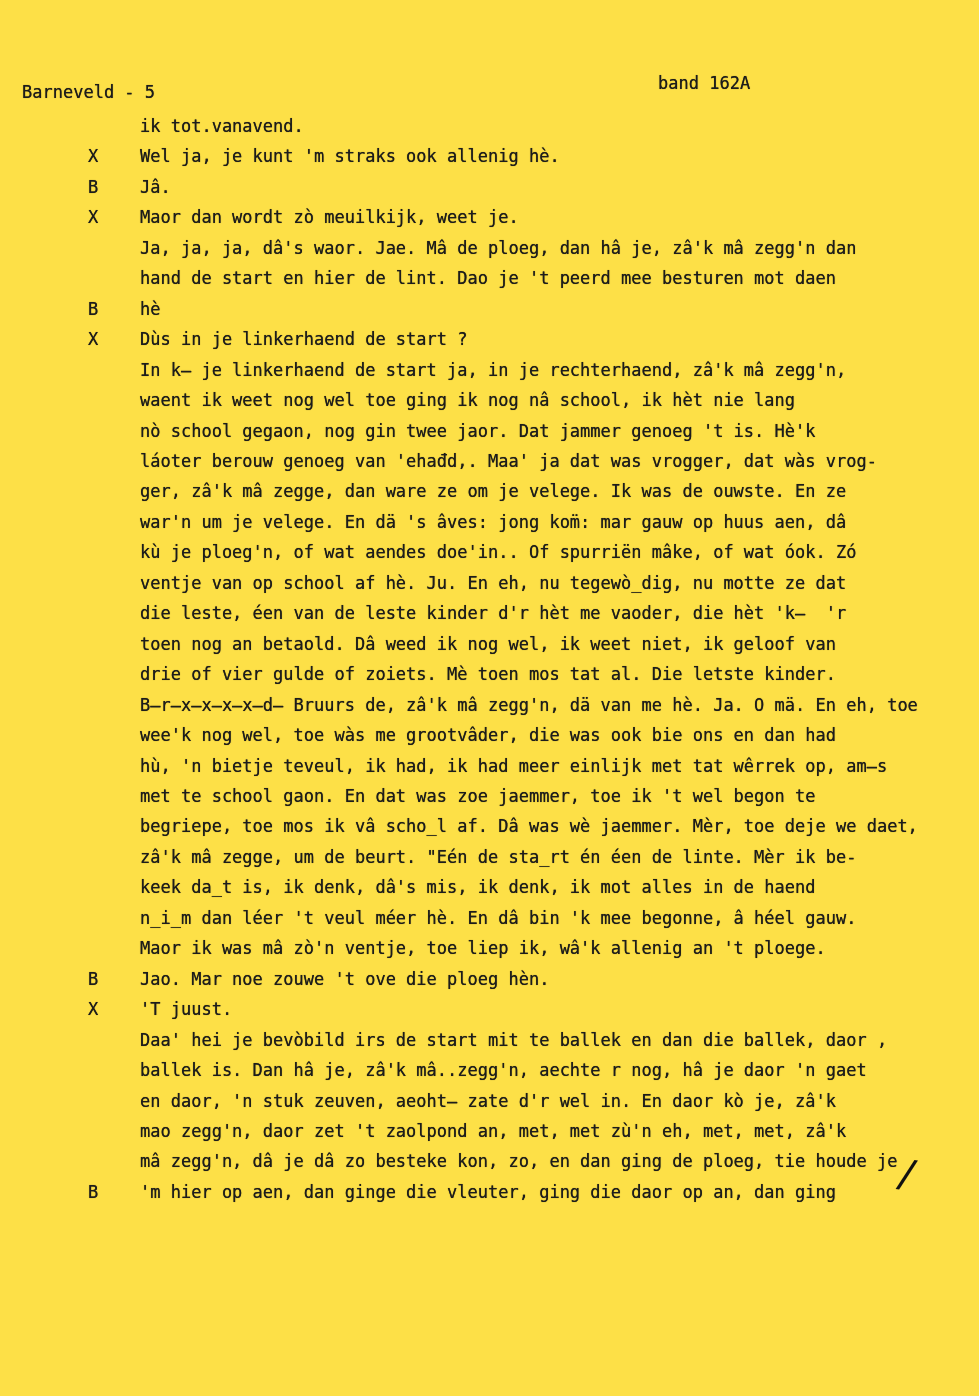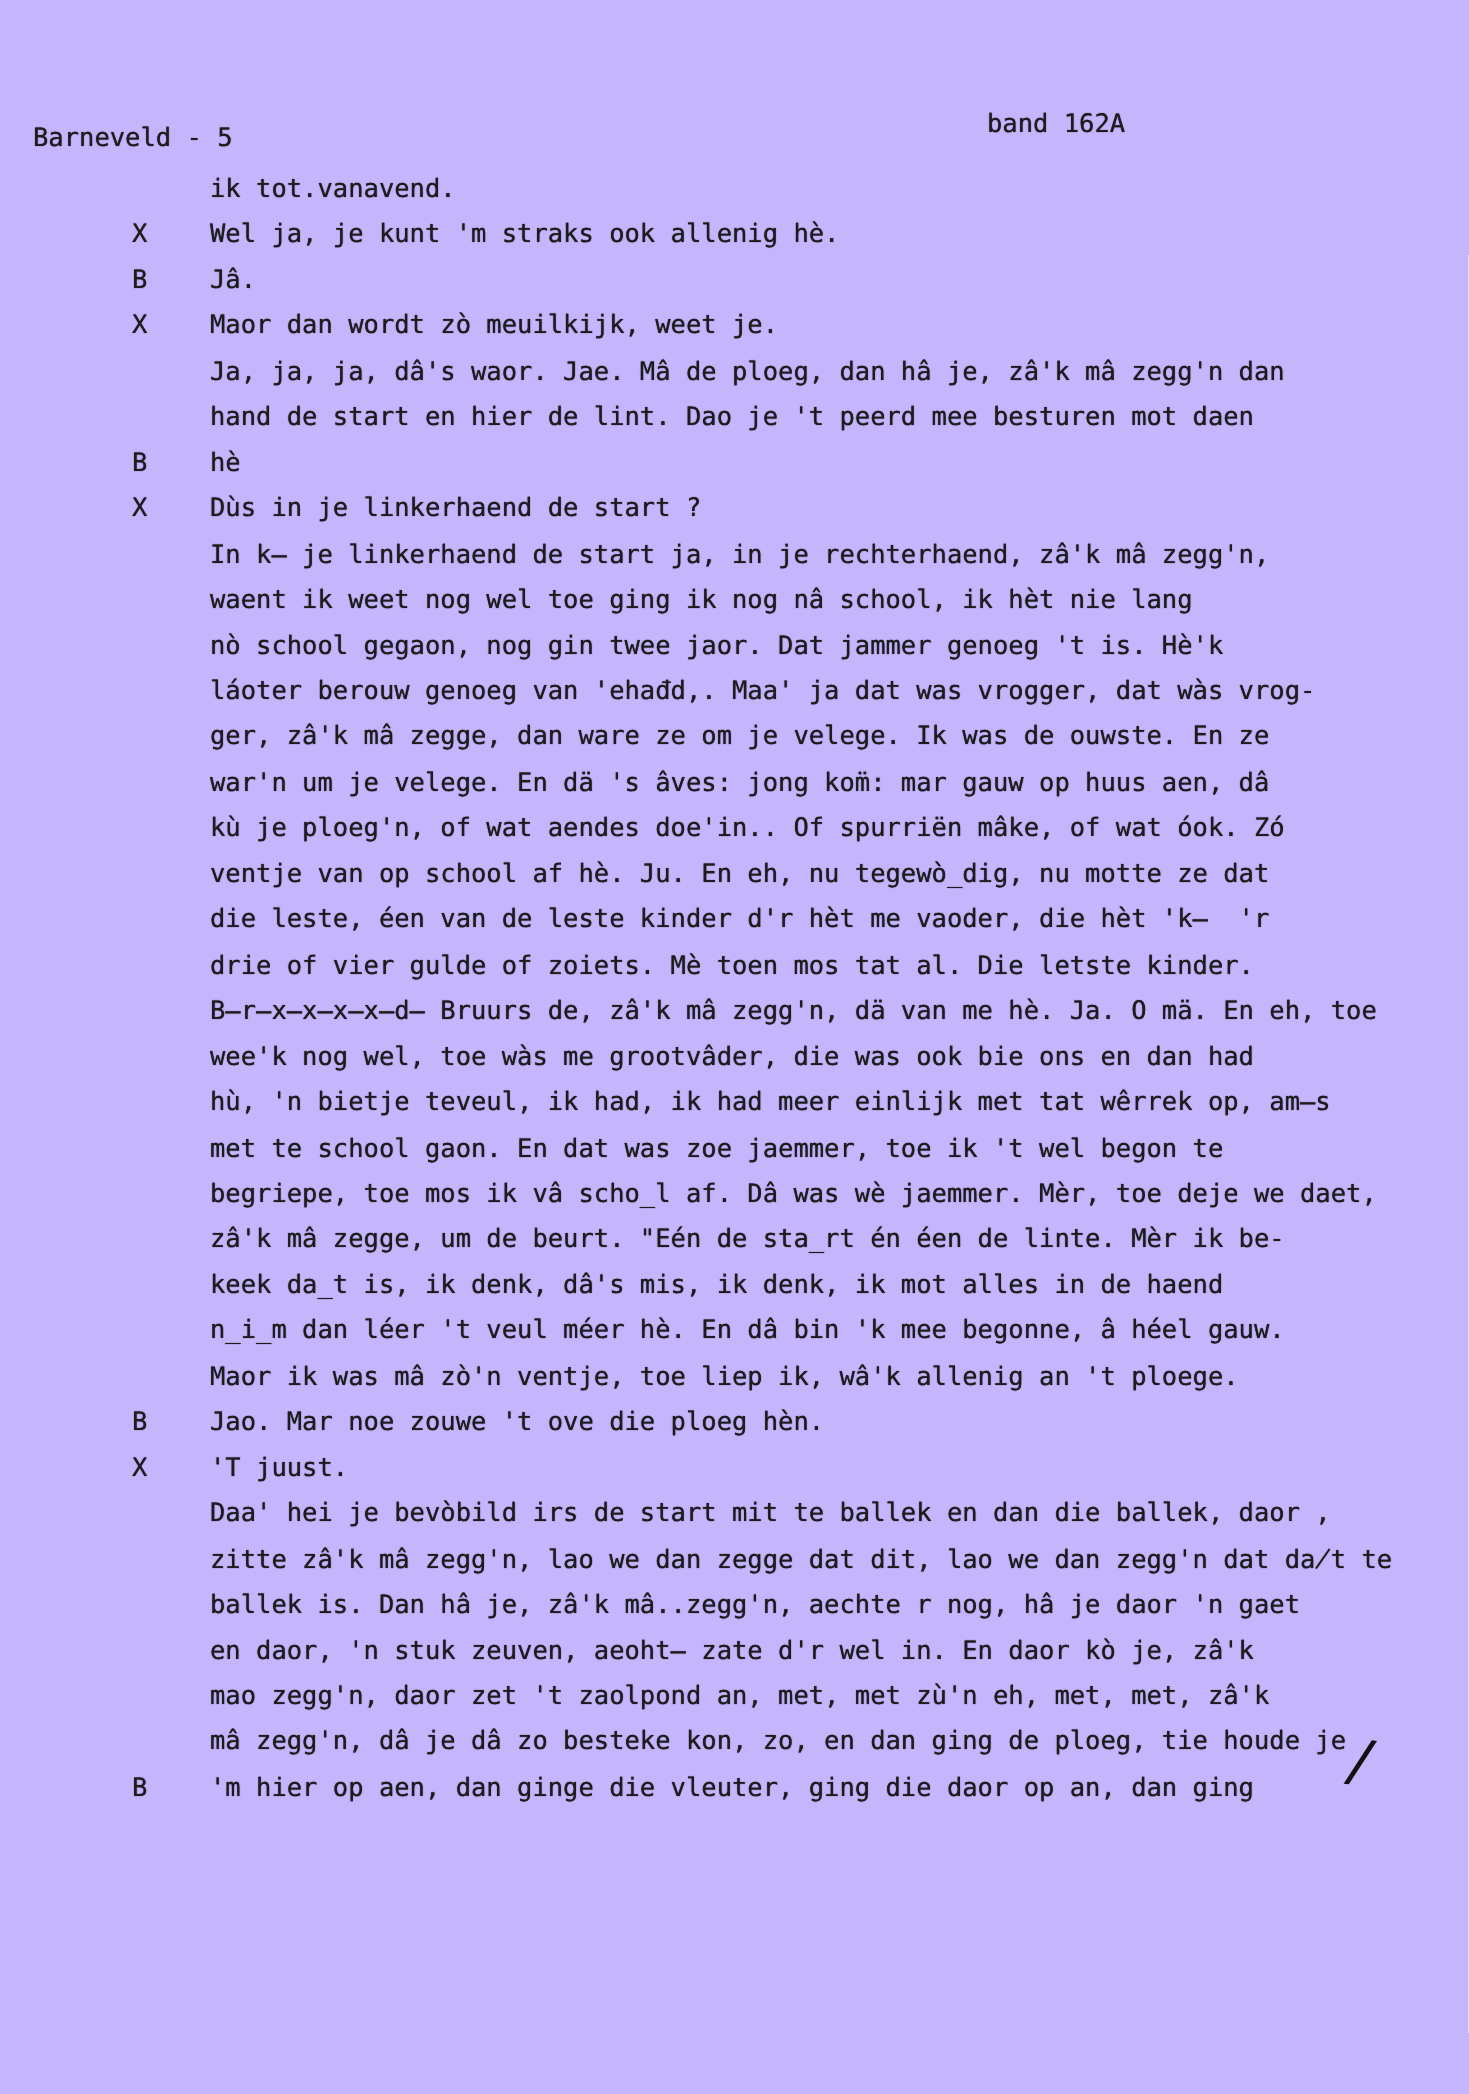--- a/index.html
+++ b/index.html
@@ -7,21 +7,21 @@
     padding: 0;
     width: 979px;
     height: 1396px;
     background: #fdfdfb;
     overflow: hidden;
   }
   .page {
     position: relative;
     width: 979px;
     height: 1396px;
-    background: #c4b5fd;
+    background: #fde047;
     color: #1c1c1c;
     font-family: "DejaVu Sans Mono", "Liberation Mono", monospace;
     font-size: 17px;
     text-shadow: 0 0 0.7px rgba(10,10,10,0.85);
   }
   .header-left {
     position: absolute;
     left: 22px;
     top: 82px;
     white-space: pre;
@@ -111,20 +111,21 @@
         <div class="lines">
           <div class="line">In k̶ je linkerhaend de start ja, in je rechterhaend, zâ'k mâ zegg'n,</div>
           <div class="line">waent ik weet nog wel toe ging ik nog nâ school, ik hèt nie lang</div>
           <div class="line">nò school gegaon, nog gin twee jaor. Dat jammer genoeg 't is. Hè'k</div>
           <div class="line">láoter berouw genoeg van 'ehađd,. Maa' ja dat was vrogger, dat wàs vrog-</div>
           <div class="line">ger, zâ'k mâ zegge, dan ware ze om je velege. Ik was de ouwste. En ze</div>
           <div class="line">war'n um je velege. En dä 's âves: jong kom̈: mar gauw op huus aen, dâ</div>
           <div class="line">kù je ploeg'n, of wat aendes doe'in.. Of spurriën mâke, of wat óok. Zó</div>
           <div class="line">ventje van op school af hè. Ju. En eh, nu tegewò̲dig, nu motte ze dat</div>
           <div class="line">die leste, éen van de leste kinder d'r hèt me vaoder, die hèt 'k̶  'r</div>
+          <div class="line">toen nog an betaold. Dâ weed ik nog wel, ik weet niet, ik geloof van</div>
           <div class="line">drie of vier gulde of zoiets. Mè toen mos tat al. Die letste kinder.</div>
           <div class="line">B̶r̶x̶x̶x̶x̶d̶ Bruurs de, zâ'k mâ zegg'n, dä van me hè. Ja. O mä. En eh, toe</div>
           <div class="line">wee'k nog wel, toe wàs me grootvâder, die was ook bie ons en dan had</div>
           <div class="line">hù, 'n bietje teveul, ik had, ik had meer einlijk met tat wêrrek op, am̶s</div>
           <div class="line">met te school gaon. En dat was zoe jaemmer, toe ik 't wel begon te</div>
           <div class="line">begriepe, toe mos ik vâ scho̲l af. Dâ was wè jaemmer. Mèr, toe deje we daet,</div>
           <div class="line">zâ'k mâ zegge, um de beurt. "Eén de sta̲rt én éen de linte. Mèr ik be-</div>
           <div class="line">keek da̲t is, ik denk, dâ's mis, ik denk, ik mot alles in de haend</div>
           <div class="line">n̲i̲m dan léer 't veul méer hè. En dâ bin 'k mee begonne, â héel gauw.</div>
           <div class="line">Maor ik was mâ zò'n ventje, toe liep ik, wâ'k allenig an 't ploege.</div>
@@ -134,21 +135,20 @@
       <div class="turn">
         <div class="speaker">X</div>
         <div class="lines">
           <div class="line">'T juust.</div>
         </div>
       </div>
       <div class="turn">
         <div class="speaker">B</div>
         <div class="lines">
           <div class="line">Daa' hei je bevòbild irs de start mit te ballek en dan die ballek, daor ,</div>
-          <div class="line">zitte zâ'k mâ zegg'n, lao we dan zegge dat dit, lao we dan zegg'n dat da̸t te</div>
           <div class="line">ballek is. Dan hâ je, zâ'k mâ..zegg'n, aechte r nog, hâ je daor 'n gaet</div>
           <div class="line">en daor, 'n stuk zeuven, aeoht̶ zate d'r wel in. En daor kò je, zâ'k</div>
           <div class="line">mao zegg'n, daor zet 't zaolpond an, met, met zù'n eh, met, met, zâ'k</div>
           <div class="line">mâ zegg'n, dâ je dâ zo besteke kon, zo, en dan ging de ploeg, tie houde je</div>
           <div class="line">'m hier op aen, dan ginge die vleuter, ging die daor op an, dan ging</div>
         </div>
       </div>
     </div>
 
   <div class="hand-mark">/</div>

